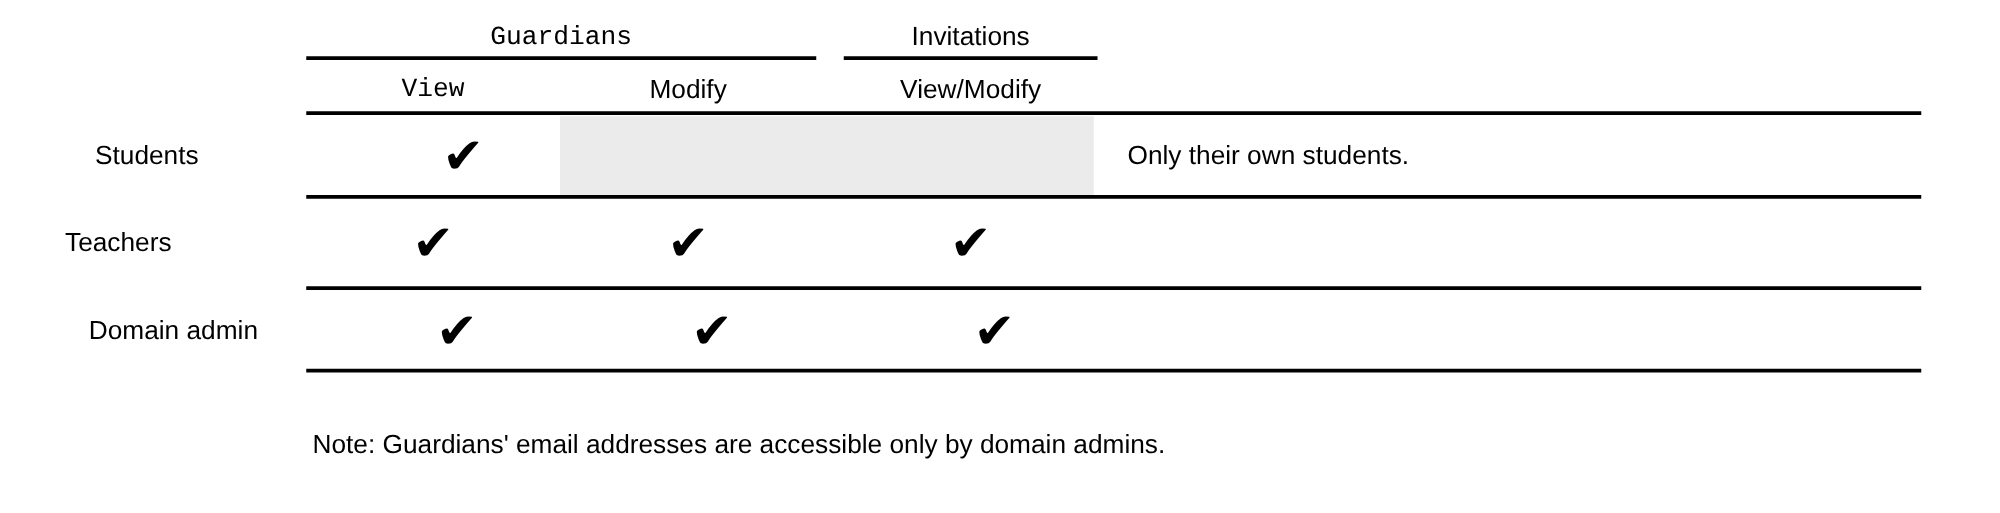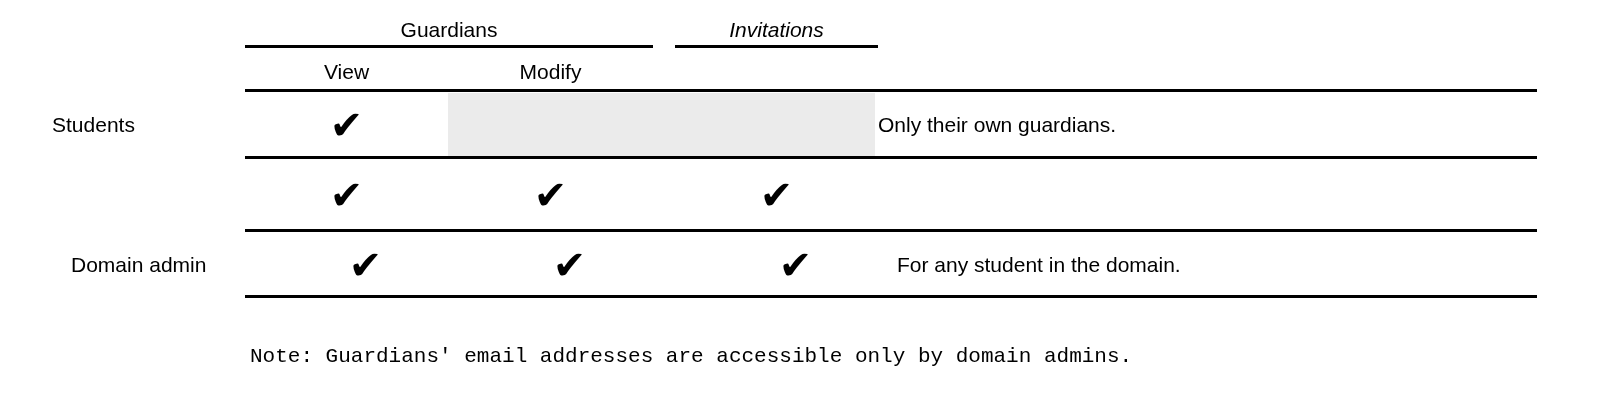--- a/index.html
+++ b/index.html
@@ -11,82 +11,83 @@
     color: #000000;
     font-family: "Liberation Sans", "DejaVu Sans", sans-serif;
     font-size: 21px;
     overflow: hidden;
   }
   .rule { position: absolute; height: 3px; background: #000000; }
   .txt { position: absolute; display: flex; align-items: center; }
   .ctr { justify-content: center; text-align: center; }
 
   
-  .c-view        { left: 245px; width: 203px; }
+  .c-view        { left: 245px; width: 203px; font-family: Liberation Mono, monospace; }
   .c-modify      { left: 448px; width: 205px; }
-  .c-viewmodify  { left: 675px; width: 203px; font-style: italic; }
+  .c-viewmodify  { left: 675px; width: 203px; }
   .c-role        { left: 52px;  width: 190px; }
   .c-note        { left: 878px; width: 620px; }
 
   
   .r-grouphdr { top: 14px;  height: 32px; }
   .r-colhdr   { top: 56px;  height: 32px; }
-  .r-students { top: 92px;  height: 65px; }
+  .r-students { top: 92px;  height: 65px; margin-left: 24px; }
   .r-teachers { top: 160px; height: 70px; }
   .r-admin    { top: 233px; height: 63px; margin-left: 19px; }
 
   .check {
     font-family: "DejaVu Sans", sans-serif;
     font-size: 40px;
     line-height: 1;
   }
   .note { line-height: 27px; }
   .disabled-cell {
     position: absolute;
     left: 448px; top: 93px;
     width: 427px; height: 64px;
     background: #ebebeb;
   }
   .footnote {
     position: absolute;
     left: 250px; top: 342px;
     height: 28px;
-    display: flex; align-items: center; font-family: Liberation Mono, monospace;
+    display: flex; align-items: center;
   }
 </style>
 </head>
 <body>
 
 <div class="page">
 
   <div class="txt ctr c-view r-grouphdr" style="left:245px; width:408px;">Guardians</div>
   <div class="txt ctr c-viewmodify r-grouphdr">Invitations</div>
 
   <div class="rule" style="left:245px; top:45px; width:408px;"></div>
   <div class="rule" style="left:675px; top:45px; width:203px;"></div>
 
   <div class="txt ctr c-view r-colhdr">View</div>
   <div class="txt ctr c-modify r-colhdr">Modify</div>
+  <div class="txt ctr c-viewmodify r-colhdr">View/Modify</div>
 
   <div class="rule" style="left:245px; top:89px; width:1292px;"></div>
 
   <div class="disabled-cell"></div>
 
   <div class="txt c-role r-students">Students</div>
   <div class="txt ctr check c-view r-students">✔</div>
-  <div class="txt note c-note r-students">Only their own guardians.</div>
+  <div class="txt note c-note r-students">Only their own students.</div>
   <div class="rule" style="left:245px; top:156px; width:1292px;"></div>
 
+  <div class="txt c-role r-teachers">Teachers</div>
   <div class="txt ctr check c-view r-teachers">✔</div>
   <div class="txt ctr check c-modify r-teachers">✔</div>
   <div class="txt ctr check c-viewmodify r-teachers">✔</div>
   <div class="rule" style="left:245px; top:229px; width:1292px;"></div>
 
   <div class="txt c-role r-admin">Domain admin</div>
   <div class="txt ctr check c-view r-admin">✔</div>
   <div class="txt ctr check c-modify r-admin">✔</div>
   <div class="txt ctr check c-viewmodify r-admin">✔</div>
-  <div class="txt note c-note r-admin">For any student in the domain.</div>
   <div class="rule" style="left:245px; top:295px; width:1292px;"></div>
 
   <div class="footnote">Note: Guardians' email addresses are accessible only by domain admins.</div>
 
 </div>
 
 </body></html>

